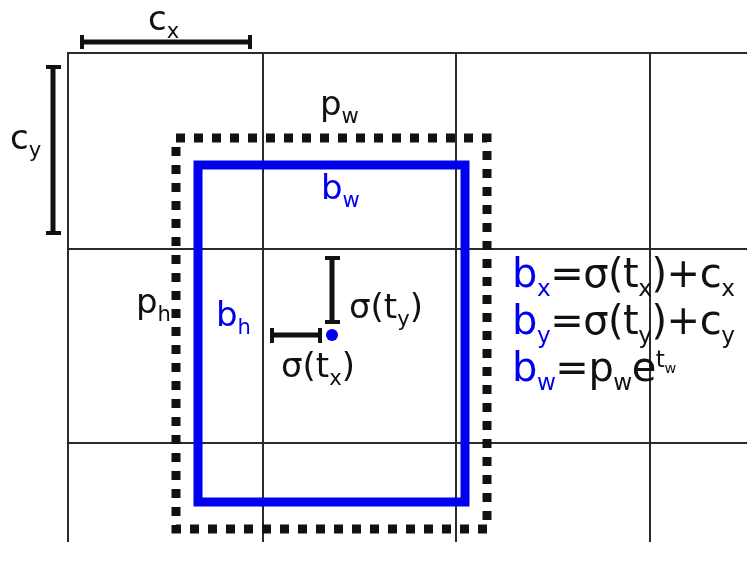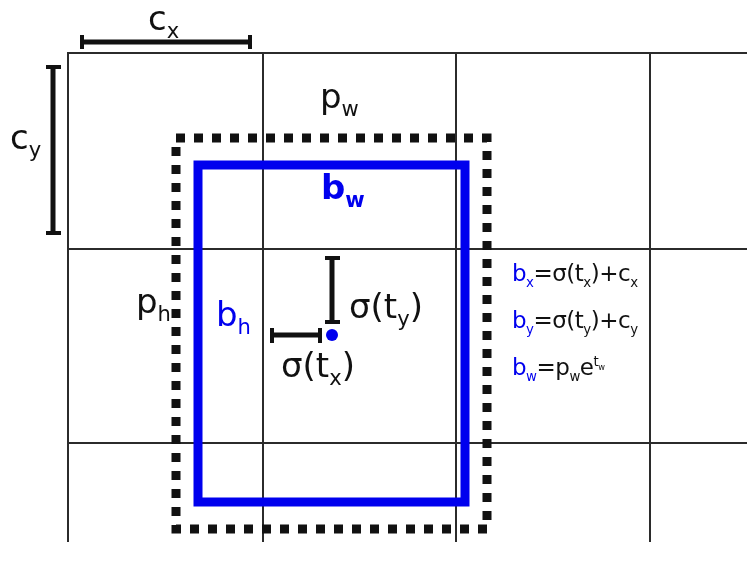--- a/index.html
+++ b/index.html
@@ -25,21 +25,21 @@
     user-select: none;
   }
   .lbl sub { font-size: 0.62em; line-height: 0; }
   .equations {
     position: absolute;
     left: 512px;
     top: 250px;
     white-space: nowrap;
   }
   .eq-line {
-    font-size: 23px;
+    font-size: 40px;
     line-height: 47px;
     height: 47px;
     color: var(--ink);
     letter-spacing: -0.5px;
   }
   .eq-line sub { font-size: 0.58em; line-height: 0; }
   .eq-line sup { font-size: 0.58em; line-height: 0; }
   .eq-line sup sub { font-size: 0.62em; line-height: 0; }
 </style>
 </head>
@@ -85,22 +85,22 @@
       <line x1="272" y1="335" x2="320" y2="335" stroke-width="5"></line>
       <line x1="272" y1="328" x2="272" y2="343" stroke-width="4"></line>
       <line x1="320" y1="328" x2="320" y2="343" stroke-width="4"></line>
     </g>
 
     <circle cx="332" cy="335" r="6" fill="var(--blue)"></circle>
   </svg>
 
   <div class="lbl" style="left:148px; top:0px;"><span>c</span><sub>x</sub></div>
   <div class="lbl" style="left:10px;  top:119px;"><span>c</span><sub>y</sub></div>
-  <div class="lbl" style="left:320px; top:78px;"><span>p</span><sub>w</sub></div>
-  <div class="lbl" style="left:321px; top:169px;font-weight:bold;"><span style="color: rgb(0, 0, 238);">b</span><sub style="color: rgb(0, 0, 238);">w</sub></div>
+  <div class="lbl" style="left:320px; top:85px;"><span>p</span><sub>w</sub></div>
+  <div class="lbl" style="left:321px; top:169px;"><span style="color: rgb(0, 0, 238);">b</span><sub style="color: rgb(0, 0, 238);">w</sub></div>
   <div class="lbl" style="left:136px; top:283px;text-align:right;"><span>p</span><sub>h</sub></div>
   <div class="lbl" style="left:216px; top:287px;margin-top:9px;"><span style="color: rgb(0, 0, 238);">b</span><sub style="color: rgb(0, 0, 238);">h</sub></div>
   <div class="lbl" style="left:349px; top:288px;"><span>σ(t</span><sub>y</sub><span>)</span></div>
   <div class="lbl" style="left:281px; top:347px;"><span>σ(t</span><sub>x</sub><span>)</span></div>
 
   <div class="equations">
       <div class="eq-line"><span style="color: rgb(0, 0, 238);">b</span><sub style="color: rgb(0, 0, 238);">x</sub><span>=σ(t</span><sub>x</sub><span>)+c</span><sub>x</sub></div>
       <div class="eq-line"><span style="color: rgb(0, 0, 238);">b</span><sub style="color: rgb(0, 0, 238);">y</sub><span>=σ(t</span><sub>y</sub><span>)+c</span><sub>y</sub></div>
       <div class="eq-line"><span style="color: rgb(0, 0, 238);">b</span><sub style="color: rgb(0, 0, 238);">w</sub><span>=p</span><sub>w</sub><span>e</span><sup>t<sub>w</sub></sup></div>
     </div>

